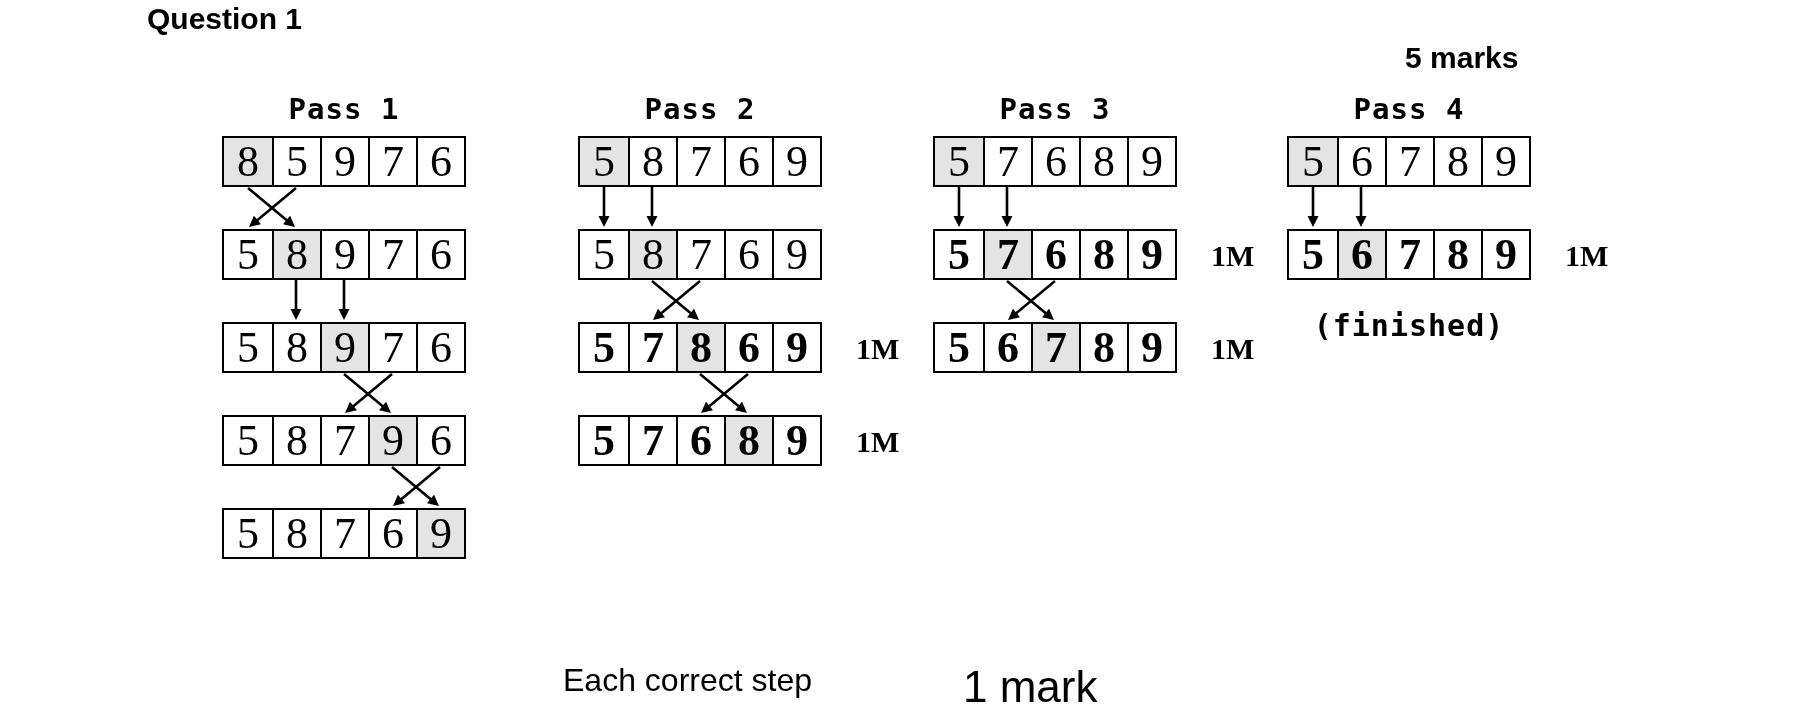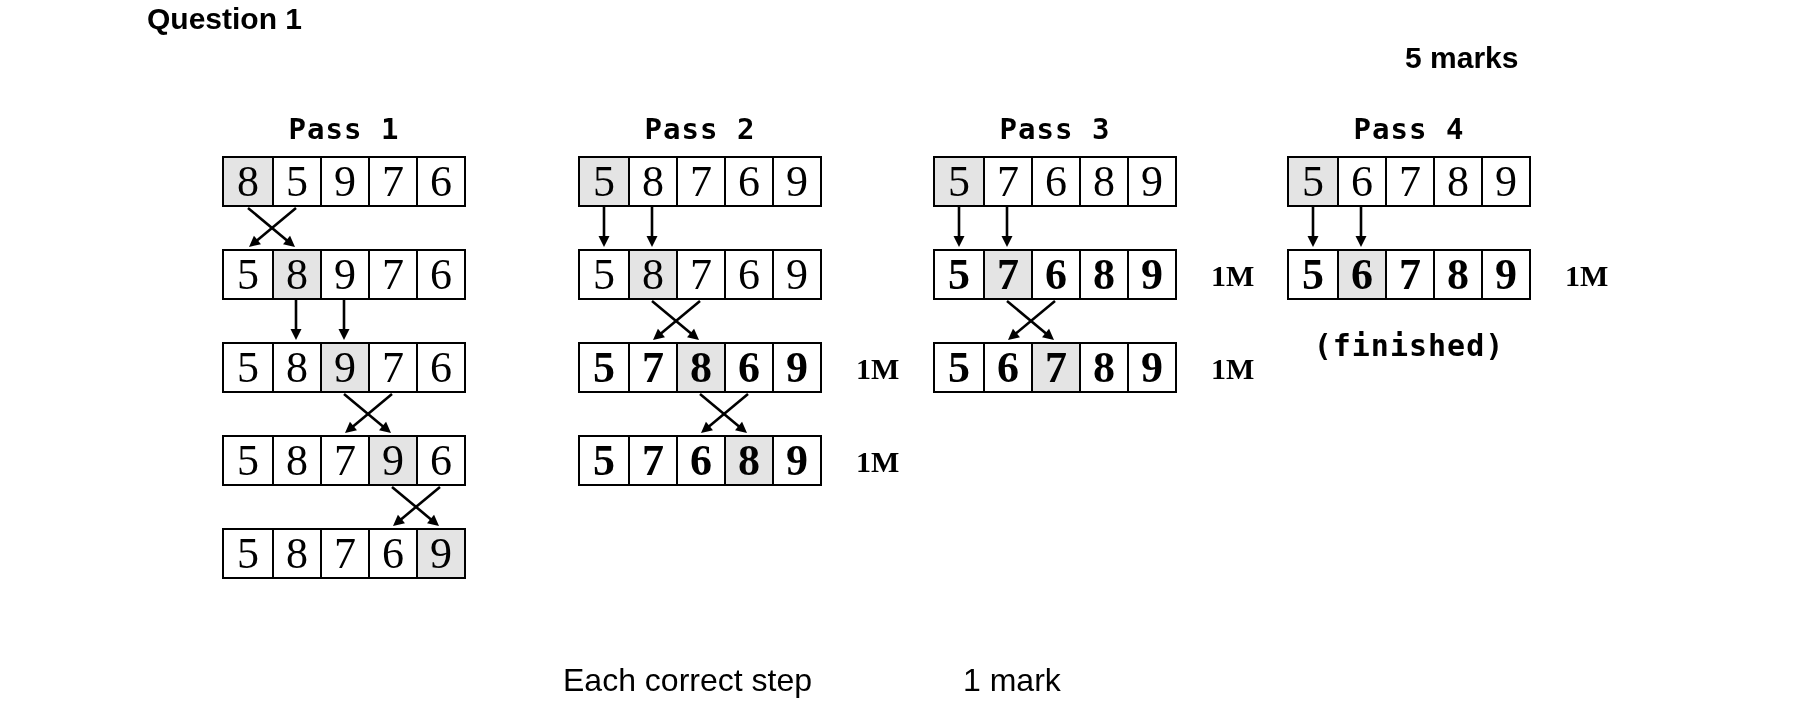--- a/index.html
+++ b/index.html
@@ -11,21 +11,21 @@
     color: #000000;
   }
   .hdr-question {
     position: absolute; left: 147px; top: 2px;
     font-size: 30px; font-weight: bold; white-space: nowrap;
   }
   .hdr-marks {
     position: absolute; left: 1405px; top: 2px;
     font-size: 30px; font-weight: bold; white-space: nowrap; margin-top: 39px;
   }
-  #diagram { position: absolute; left: 0; top: 110px; width: 1571px; height: 500px; }
+  #diagram { position: absolute; left: 0; top: 90px; width: 1571px; height: 500px; }
   .pass { position: absolute; top: 0; }
   .pass-title {
     height: 46px; text-align: center;
     font-family: "DejaVu Sans Mono", monospace;
     font-weight: bold; font-size: 29px; line-height: 38px;
     letter-spacing: 1px; white-space: nowrap;
   }
   .array-row-wrap { position: relative; }
   .array-row {
     display: flex; height: 51px;
@@ -49,21 +49,21 @@
     font-weight: bold; font-size: 30px; white-space: nowrap;
   }
   .arrow-gap { display: block; }
   .pass-note {
     margin-top: 28px; text-align: center;
     font-family: "DejaVu Sans Mono", monospace;
     font-weight: bold; font-size: 30px; letter-spacing: 1px;
     white-space: nowrap;
   }
   .footer-left  { position: absolute; left: 563px; top: 662px; font-size: 32px; white-space: nowrap; }
-  .footer-right { position: absolute; left: 963px; top: 662px; font-size: 32px; white-space: nowrap; }
+  .footer-right { position: absolute; left: 963px; top: 662px; font-size: 44px; white-space: nowrap; }
 </style>
 </head>
 <body>
 
 <div class="hdr-question">Question 1</div>
 <div class="hdr-marks">5 marks</div>
 
 <div id="diagram">
     <div class="pass" style="left: 222px; width: 244px;">
       <div class="pass-title">Pass 1</div>

